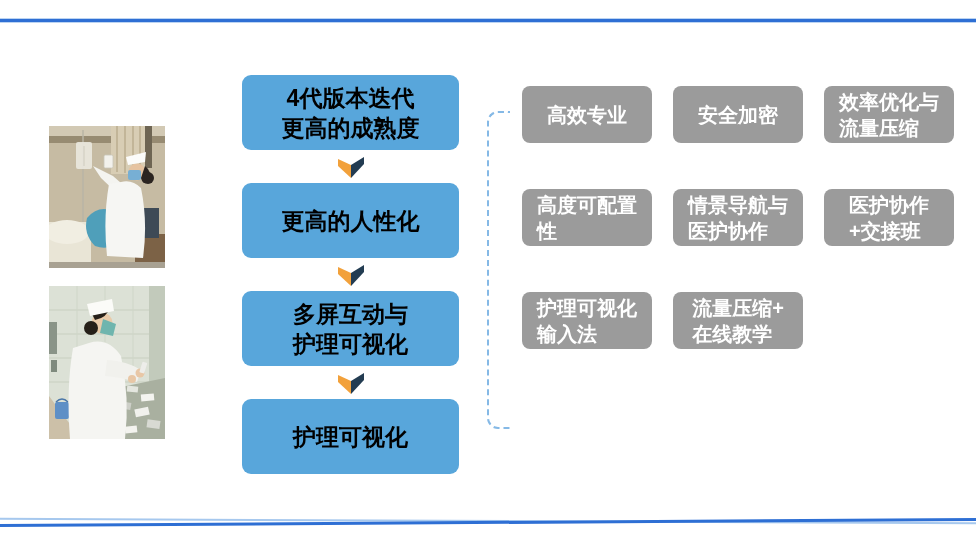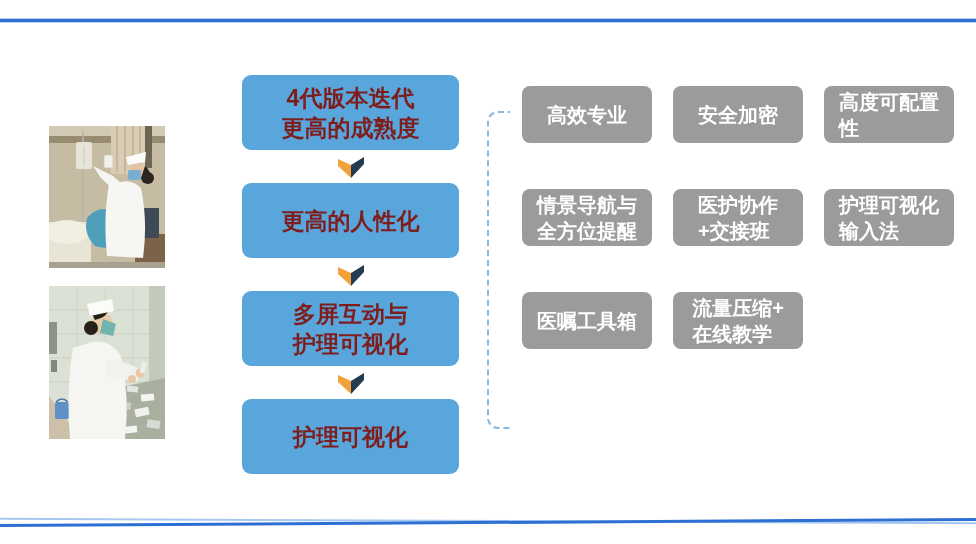--- a/index.html
+++ b/index.html
@@ -25,21 +25,21 @@
   
   .photo{position:absolute;display:block;}
   .photo svg{display:block;}
   
   .flow-col{
     position:absolute;left:242px;top:75px;width:217px;
     display:flex;flex-direction:column;align-items:center;
   }
   .flow-box{
     width:217px;height:75px;border-radius:9px;
-    background:#58A6DB;color:#7f1d1d;
+    background:#58A6DB;color:#000000;
     display:flex;align-items:center;justify-content:center;
     font-size:23px;font-weight:bold;line-height:30px;
     text-align:center;white-space:pre-line;
     box-sizing:border-box;
   }
   .flow-arrow-wrap{
     height:33px;display:flex;align-items:center;justify-content:center;
   }
   
   .bracket{
@@ -172,37 +172,38 @@
 
 <div class="feature-grid">
   <div class="feature-box">
       <span>高效专业</span>
     </div>
   <div class="feature-box">
       <span>安全加密</span>
     </div>
 
   <div class="feature-box">
+      <span>效率优化与
+流量压缩</span>
+    </div>
+  <div class="feature-box">
       <span>高度可配置
 性</span>
     </div>
   <div class="feature-box">
       <span>情景导航与
-全方位提醒</span>
+医护协作</span>
     </div>
 
   <div class="feature-box">
       <span>医护协作
 +交接班</span>
     </div>
   <div class="feature-box">
       <span>护理可视化
 输入法</span>
     </div>
-  <div class="feature-box">
-      <span>医嘱工具箱</span>
-    </div>
 
   <div class="feature-box">
       <span>流量压缩+
 在线教学</span>
     </div>
 </div>
 
 </body></html>

